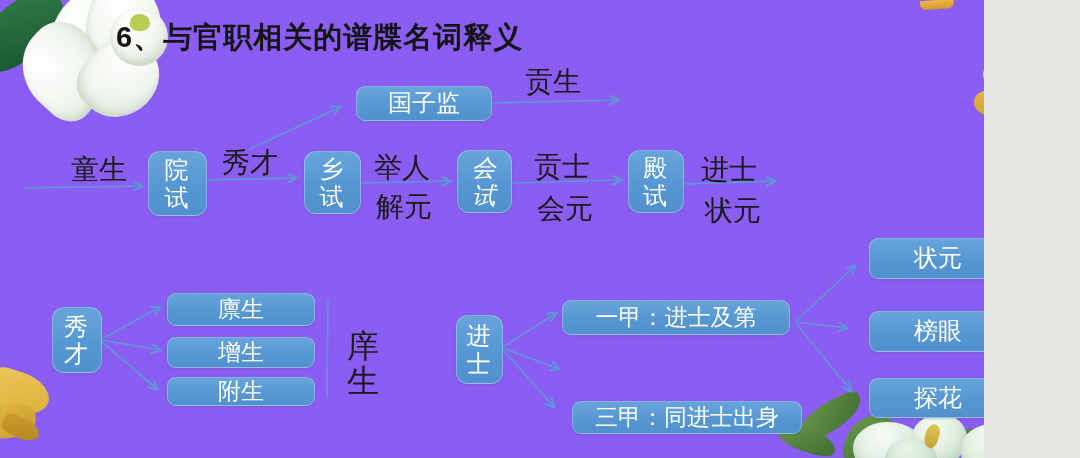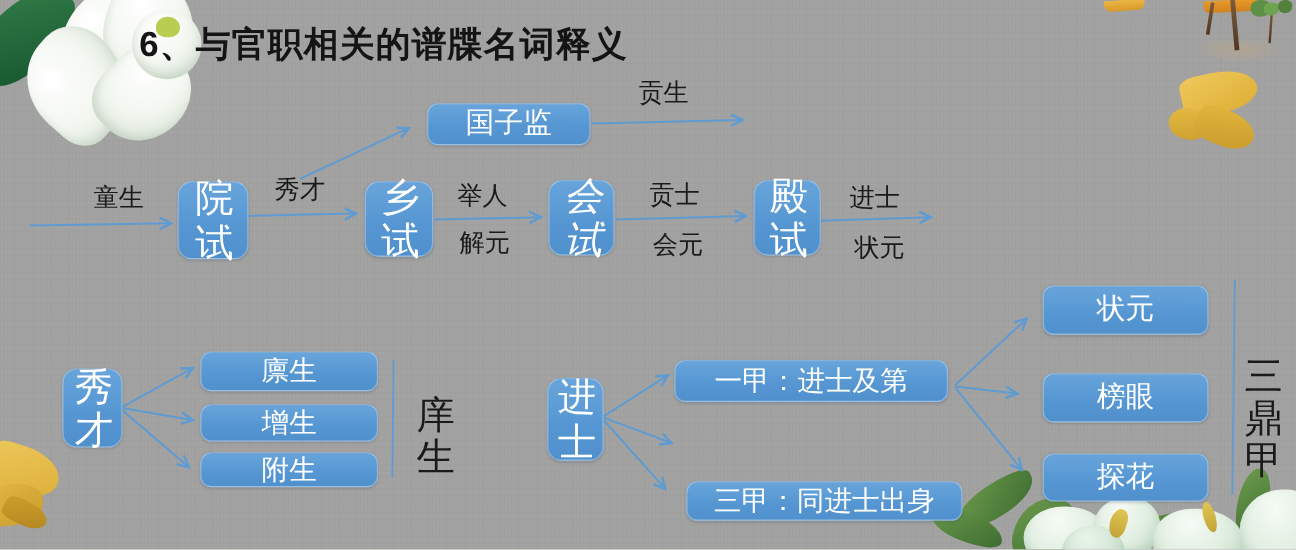--- a/index.html
+++ b/index.html
@@ -1,18 +1,18 @@
 <!DOCTYPE html>
 <html><head>
 <meta charset="utf-8">
 <style>
   html,body{margin:0;padding:0;background:#e8e7e1;}
   .stage{
-    position:relative;width:1080px;height:458px;overflow:hidden;
-    background:#a3a3a3;
+    position:relative;width:984px;height:458px;overflow:hidden;
+    background:#8b5cf6;
     font-family:"Liberation Sans","DejaVu Sans",sans-serif;
   }
   .stage::before{
     content:"";position:absolute;inset:0;z-index:0;pointer-events:none;
     background:
       repeating-linear-gradient(90deg, rgba(120,115,100,0.06) 0 1px, transparent 1px 3px),
       repeating-linear-gradient(0deg, rgba(120,115,100,0.04) 0 1px, transparent 1px 5px);
   }
   .title{
     position:absolute;left:116px;top:18px;z-index:4;
@@ -24,23 +24,23 @@
     border:1px solid rgba(255,255,255,0.30);
     border-radius:9px;
     box-shadow:0 1px 2px rgba(70,90,110,0.25);
     color:#ffffff;
     display:flex;align-items:center;justify-content:center;
     text-align:center;
   }
   .bluebox.rounder{border-radius:12px;}
   .boxtext{font-size:23px;line-height:1.1;}
   .boxtext.big{font-size:24px;}
-  .vtext{width:1.08em;word-break:break-all;line-height:1.14;font-size:32px;text-align:right;}
+  .vtext{width:1.08em;word-break:break-all;line-height:1.14;font-size:24px;text-align:left;}
   .hlabel{
-    position:absolute;z-index:3;font-size:21px;color:#1a1a1a;
+    position:absolute;z-index:3;font-size:28px;color:#1a1a1a;
     text-align:center;line-height:1.05;
   }
   .vlabel{
     position:absolute;z-index:3;font-size:32px;color:#1a1a1a;
     width:27px;word-break:break-all;line-height:1.1;text-align:center;
   }
   .connectors{position:absolute;inset:0;z-index:2;pointer-events:none;}
   
   .deco{position:absolute;z-index:1;pointer-events:none;}
   .petal{position:absolute;background:radial-gradient(ellipse at 35% 30%, #ffffff 0%, #f2f6f0 48%, #d8e3d5 84%, #c2d2c0 100%);box-shadow:inset 0 -4px 7px rgba(140,165,140,0.28);}

